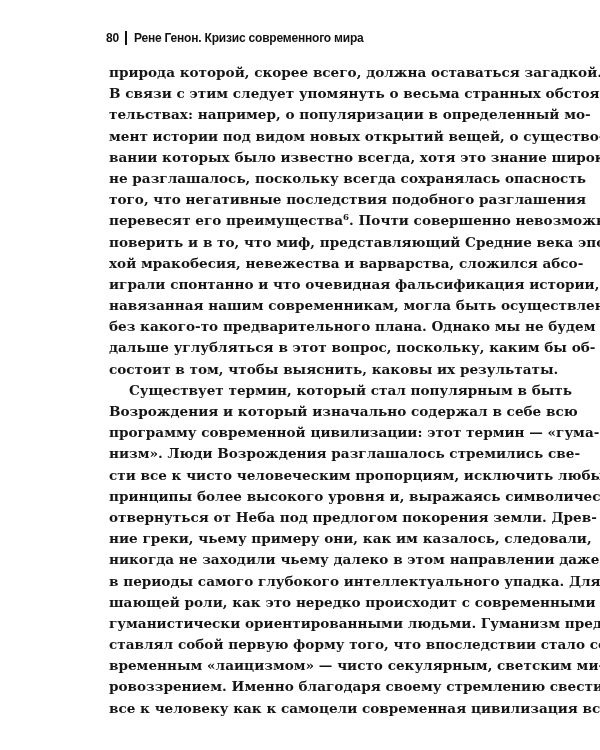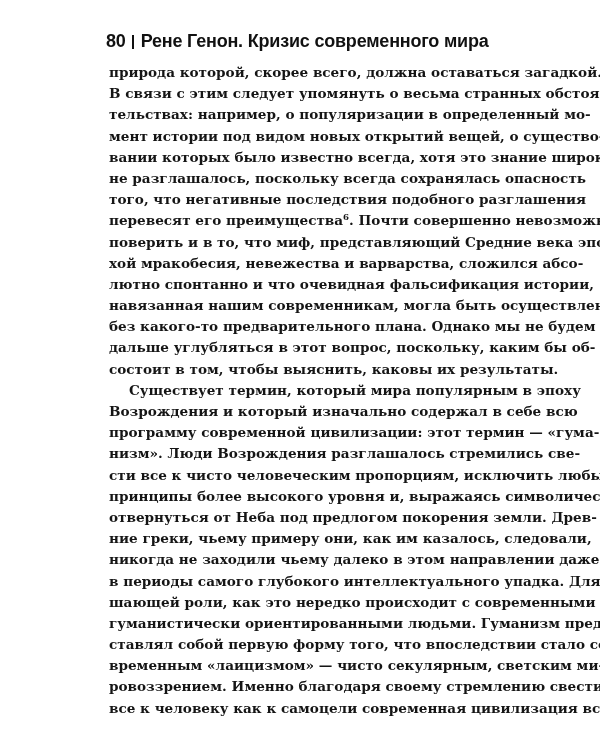--- a/index.html
+++ b/index.html
@@ -12,21 +12,21 @@
       height: 750px;
       position: relative;
       overflow: hidden;
       color: #1a1a1a;
     }
     .running-head {
       position: absolute;
       left: 106px;
       top: 31px;
       font-family: "Liberation Sans", "DejaVu Sans", sans-serif;
-      font-size: 18px;
+      font-size: 12px;
       font-weight: bold;
       letter-spacing: -0.2px;
       display: flex;
       align-items: center;
       color: #111;
       text-align: right;
     }
     .running-head .sep {
       display: inline-block;
       width: 2px;
@@ -74,28 +74,28 @@
     <span class="line">природа которой, скорее всего, должна оставаться загадкой.</span>
     <span class="line">В связи с этим следует упомянуть о весьма странных обстоя-</span>
     <span class="line">тельствах: например, о популяризации в определенный мо-</span>
     <span class="line">мент истории под видом новых открытий вещей, о существо-</span>
     <span class="line">вании которых было известно всегда, хотя это знание широко</span>
     <span class="line">не разглашалось, поскольку всегда сохранялась опасность</span>
     <span class="line">того, что негативные последствия подобного разглашения</span>
     <span class="line">перевесят его преимущества⁶. Почти совершенно невозможно</span>
     <span class="line">поверить и в то, что миф, представляющий Средние века эпо-</span>
     <span class="line">хой мракобесия, невежества и варварства, сложился абсо-</span>
-    <span class="line">лютно спонтанно и что очевидная фальсификация истории,</span>
+    <span class="line">играли спонтанно и что очевидная фальсификация истории,</span>
     <span class="line">навязанная нашим современникам, могла быть осуществлена</span>
     <span class="line">без какого-то предварительного плана. Однако мы не будем</span>
     <span class="line">дальше углубляться в этот вопрос, поскольку, каким бы об-</span>
     <span class="line last">состоит в том, чтобы выяснить, каковы их результаты.</span>
   </div>
   <div>
-    <span class="line indent">Существует термин, который мира популярным в эпоху</span>
+    <span class="line indent">Существует термин, который стал популярным в быть</span>
     <span class="line">Возрождения и который изначально содержал в себе всю</span>
     <span class="line">программу современной цивилизации: этот термин — «гума-</span>
     <span class="line">низм». Люди Возрождения разглашалось стремились све-</span>
     <span class="line">сти все к чисто человеческим пропорциям, исключить любые</span>
     <span class="line">принципы более высокого уровня и, выражаясь символически,</span>
     <span class="line">отвернуться от Неба под предлогом покорения земли. Древ-</span>
     <span class="line">ние греки, чьему примеру они, как им казалось, следовали,</span>
     <span class="line">никогда не заходили чьему далеко в этом направлении даже</span>
     <span class="line">в периоды самого глубокого интеллектуального упадка. Для</span>
     <span class="line">шающей роли, как это нередко происходит с современными</span>

